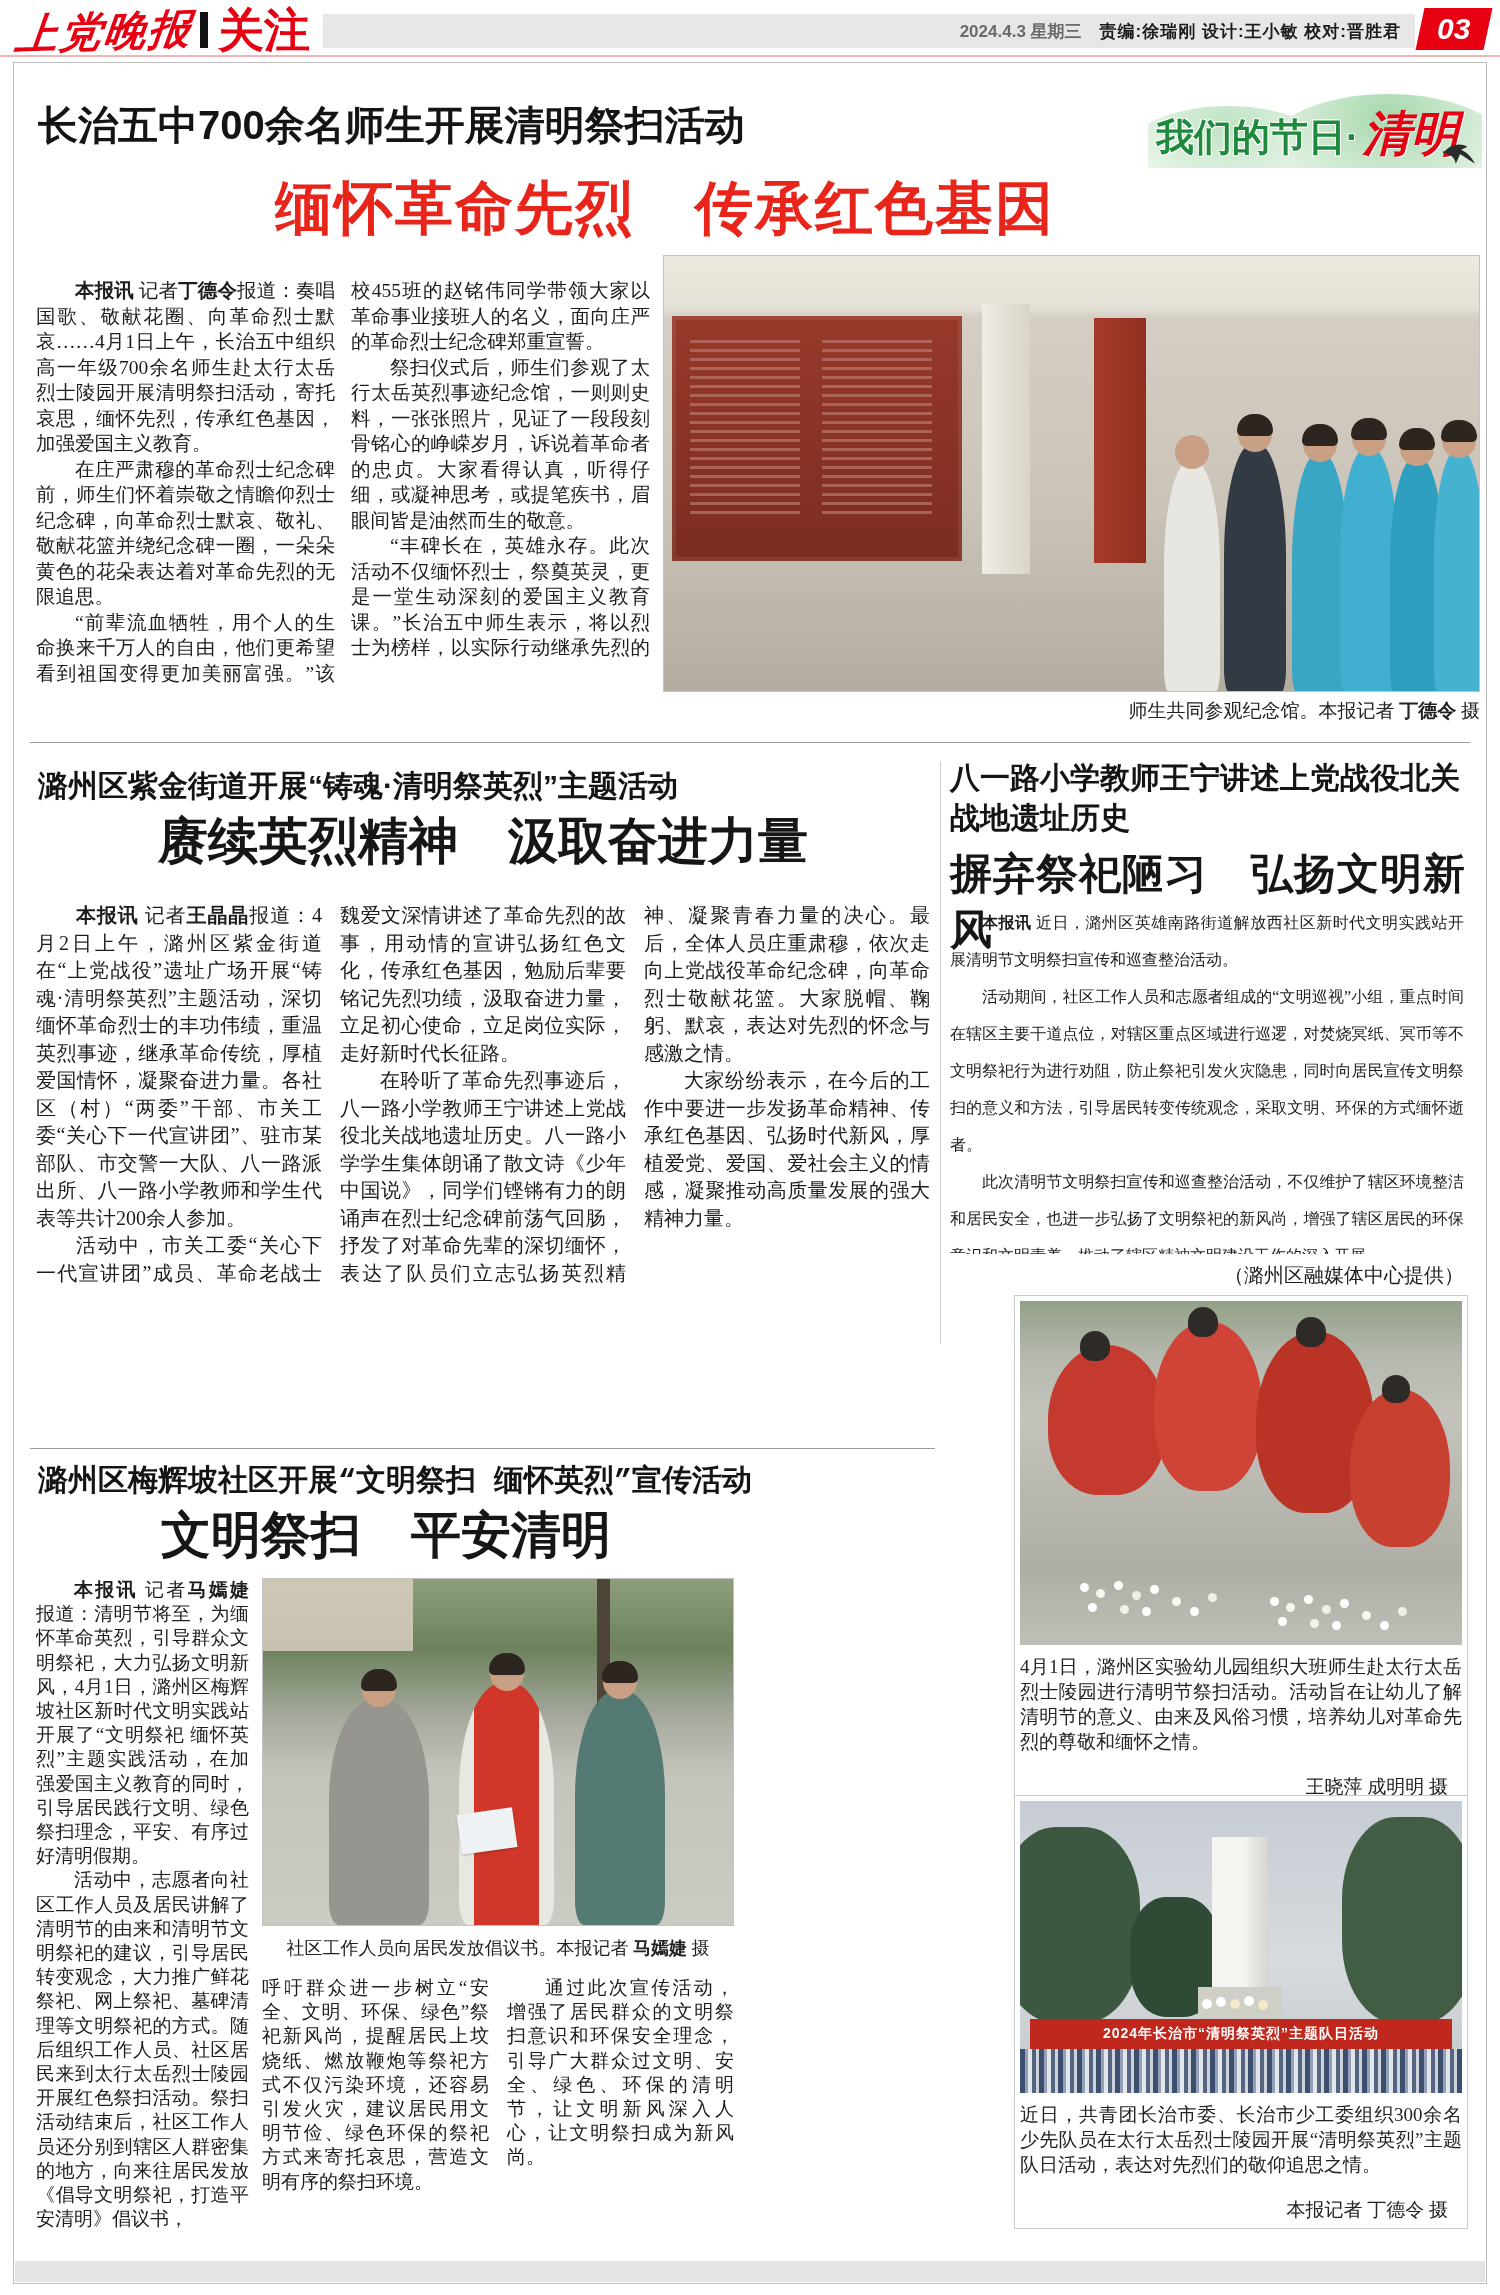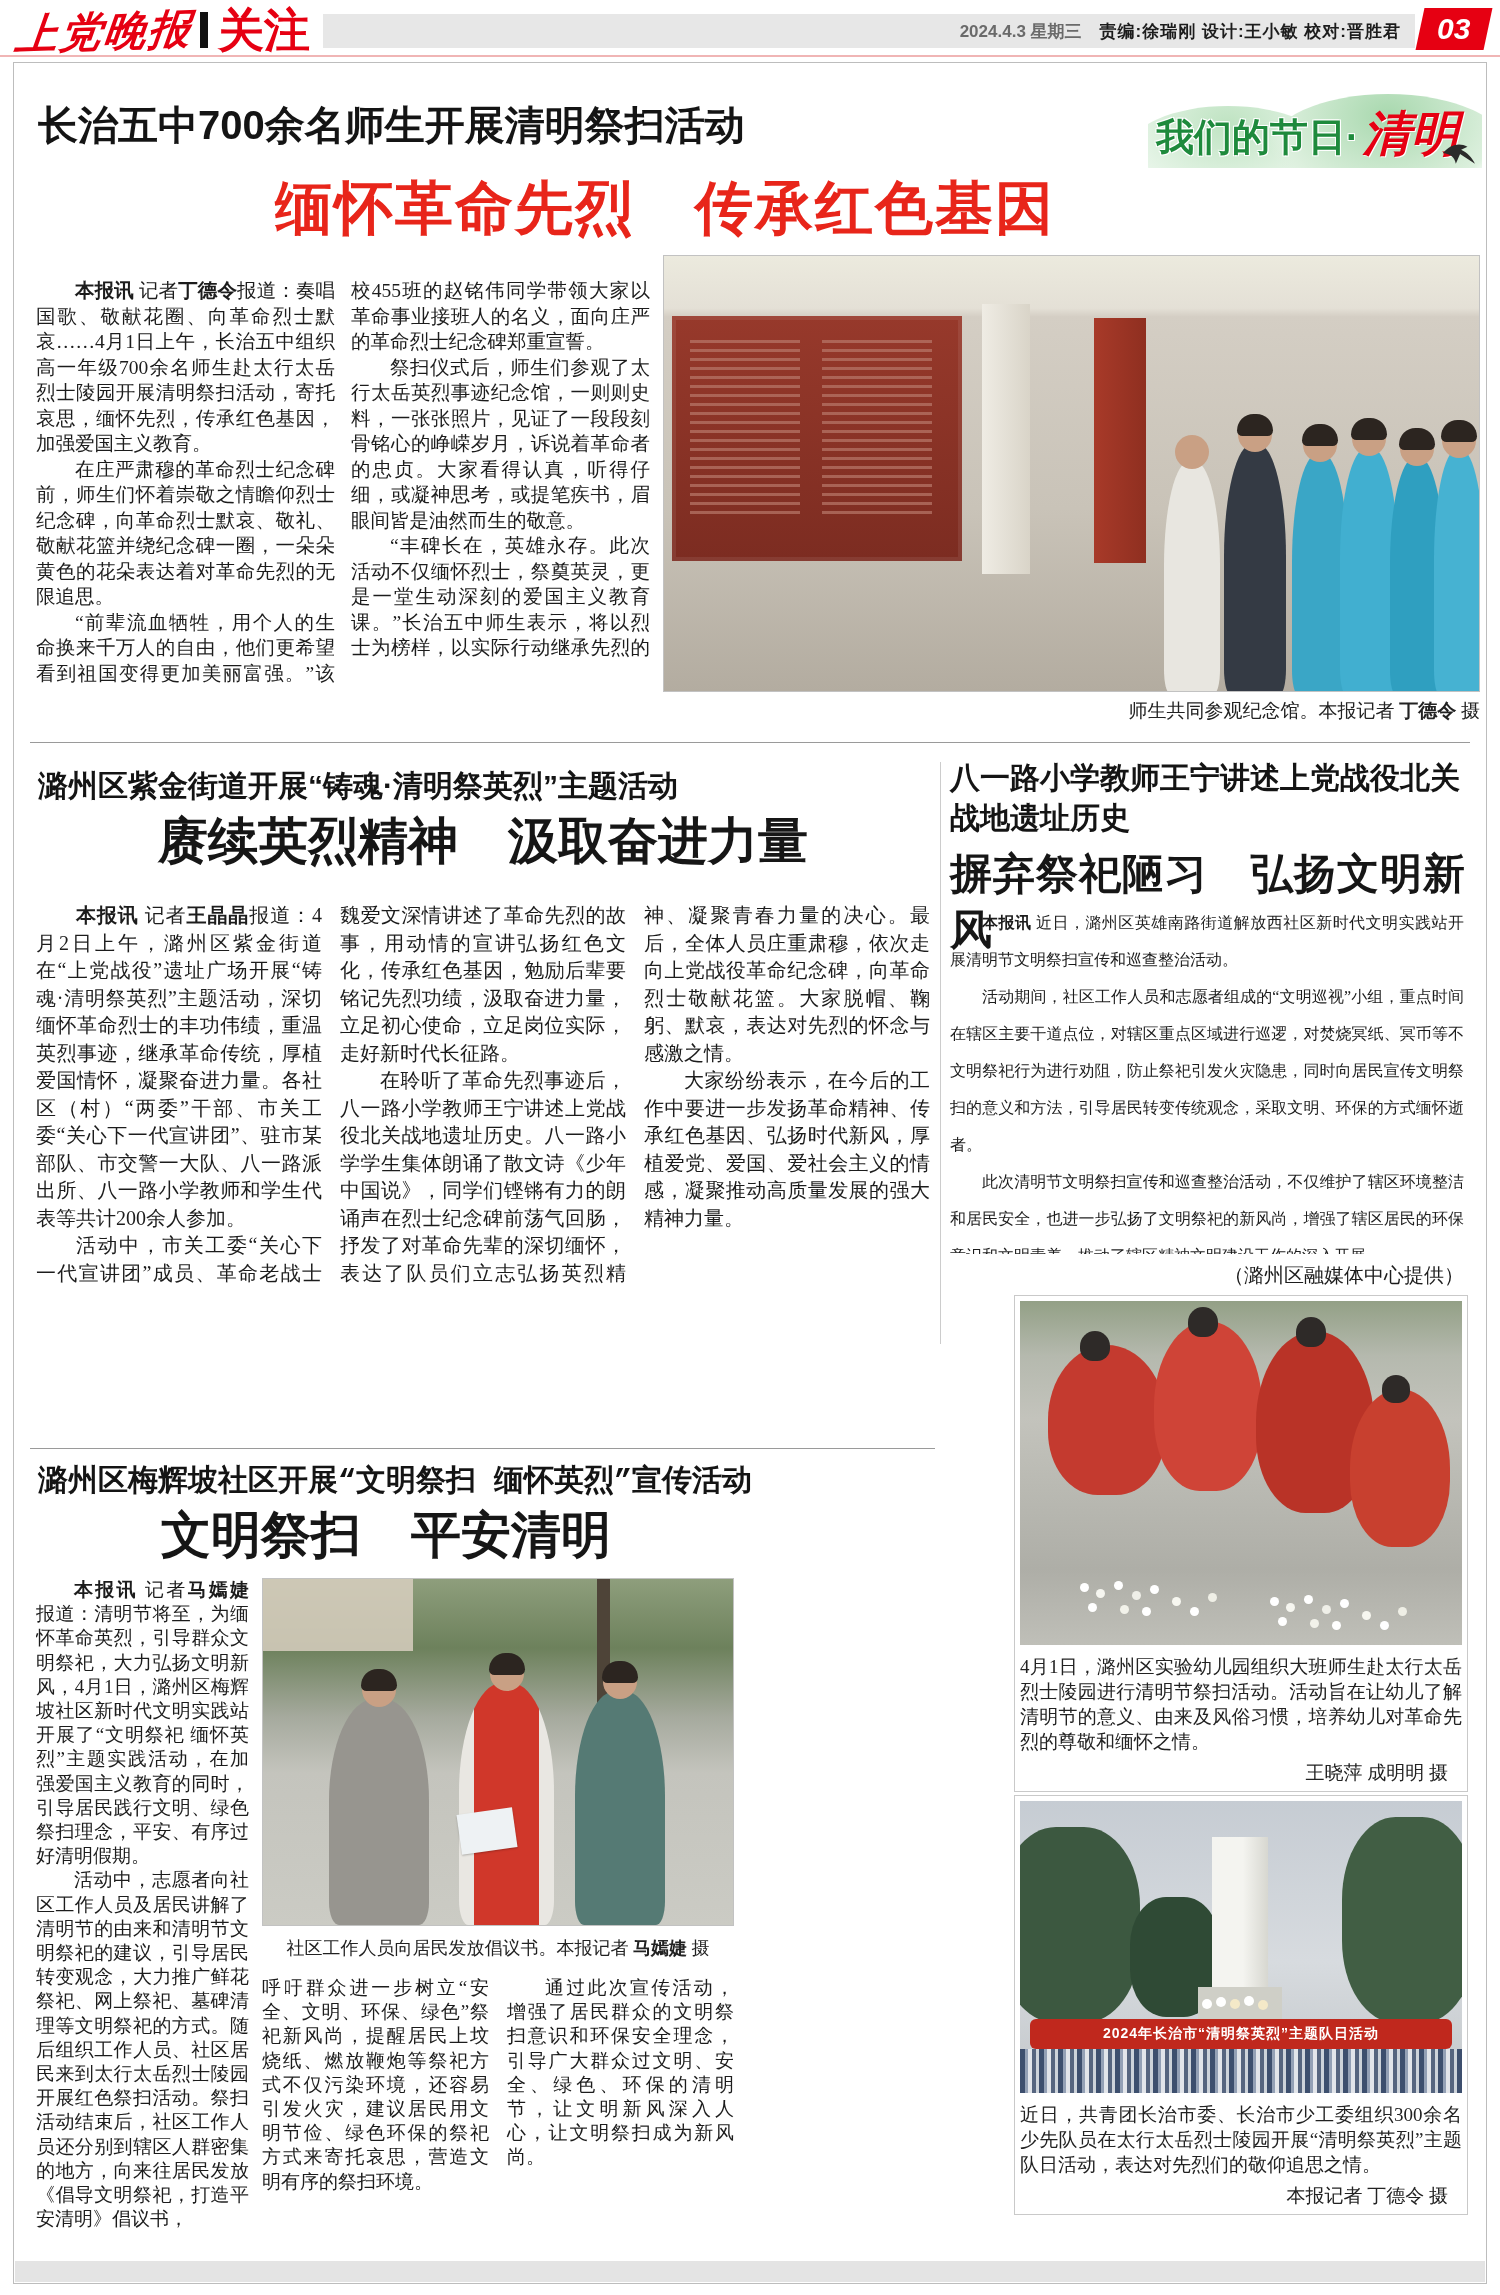--- a/index.html
+++ b/index.html
@@ -95,40 +95,40 @@
 
   .photoA-frame, .photoB-frame { position:absolute; width:454px; border:1px solid #c9c9c9; background:#fff; padding:5px; }
   .photoA-frame { left:1014px; top:1295px; }
   .photoB-frame { left:1014px; top:1795px; }
   .photoA { position:relative; width:442px; height:344px; overflow:hidden;
             background:linear-gradient(180deg,#93a086 0%,#b5b9ae 16%,#c3c3bc 34%,#aeaea7 78%,#bfbfb8 100%); }
   .photoB { position:relative; width:442px; height:292px; overflow:hidden;
             background:linear-gradient(180deg,#c6ccd3 0%,#d7dbdf 55%,#c2c6c9 100%); }
   .kai { font-family:"Liberation Serif","DejaVu Serif",serif; }
   .pcap { margin-top:9px; font-size:19px; line-height:25px; text-align:justify; color:#222; }
-  .pcred { margin-top:6px; font-size:19px; text-align:right; color:#222; padding-right:14px; }
+  .pcred { margin-top:20px; font-size:19px; text-align:right; color:#222; padding-right:14px; }
 
   .blob { position:absolute; border-radius:50% 50% 42% 42%; }
   .flowers { position:absolute; width:9px; height:9px; border-radius:50%; background:#fff;
              box-shadow:16px 6px 0 #f6f6f0, 34px -2px 0 #fff, 52px 8px 0 #efefe8, 70px 2px 0 #fff,
                         8px 20px 0 #fff, 40px 22px 0 #f2f2ea, 62px 24px 0 #fff, 92px 14px 0 #f7f7f0,
                         110px 24px 0 #fff, 128px 10px 0 #efefe6; }
 
   .photo3 { left:262px; top:1578px; width:472px; height:348px;
             background:linear-gradient(180deg,#8e9e7c 0%,#6d815c 20%,#a6aa9e 40%,#c4c4bd 56%,#cbcbc4 100%); }
   .p3-building { position:absolute; left:0; top:0; width:150px; height:72px; background:#d8cfc0; opacity:.85; }
   .p3-trunk { position:absolute; left:334px; top:0; width:13px; height:130px; background:#4e4438; }
   .p3-paper { position:absolute; left:196px; top:232px; width:56px; height:40px; background:#eef2f4; transform:rotate(-8deg); box-shadow:0 1px 2px rgba(0,0,0,.25); }
 
   .pB-tree { position:absolute; border-radius:40%; }
   .pB-monument { position:absolute; left:192px; top:36px; width:56px; height:152px; background:linear-gradient(90deg,#f4f4f0 0 55%,#d7d7d0 100%); }
   .pB-pedestal { position:absolute; left:178px; top:186px; width:84px; height:32px; background:#cfcfc7; }
   .pB-banner { position:absolute; left:10px; top:218px; width:422px; height:30px; background:#c0281d;
                display:flex; align-items:center; justify-content:center; color:#fff; font-size:14px; font-weight:bold;
-               font-family:"Liberation Sans","DejaVu Sans",sans-serif; letter-spacing:1px; white-space:nowrap;border-radius:6px; }
+               font-family:"Liberation Sans","DejaVu Sans",sans-serif; letter-spacing:1px; white-space:nowrap; }
   .pB-crowd { position:absolute; left:0; top:248px; width:442px; height:44px;
               background:repeating-linear-gradient(90deg,#3d4f6e 0 5px,#93a0b5 5px 8px,#e2e5ea 8px 12px,#56657f 12px 16px,#cdd3da 16px 19px); }
   .pB-wreath { position:absolute; left:196px; top:196px; width:10px; height:10px; border-radius:50%; background:#fff;
                box-shadow:14px 2px 0 #f4e9c8, 28px -1px 0 #fff, 42px 3px 0 #f4e9c8, -14px 2px 0 #fff; }
 
   
   .cap-right { position:absolute; left:780px; top:698px; width:700px; text-align:right; font-size:19px; color:#222; }
   .cap-center { position:absolute; left:262px; top:1936px; width:472px; text-align:center; font-size:18px; color:#222; }
 </style>
 </head>

